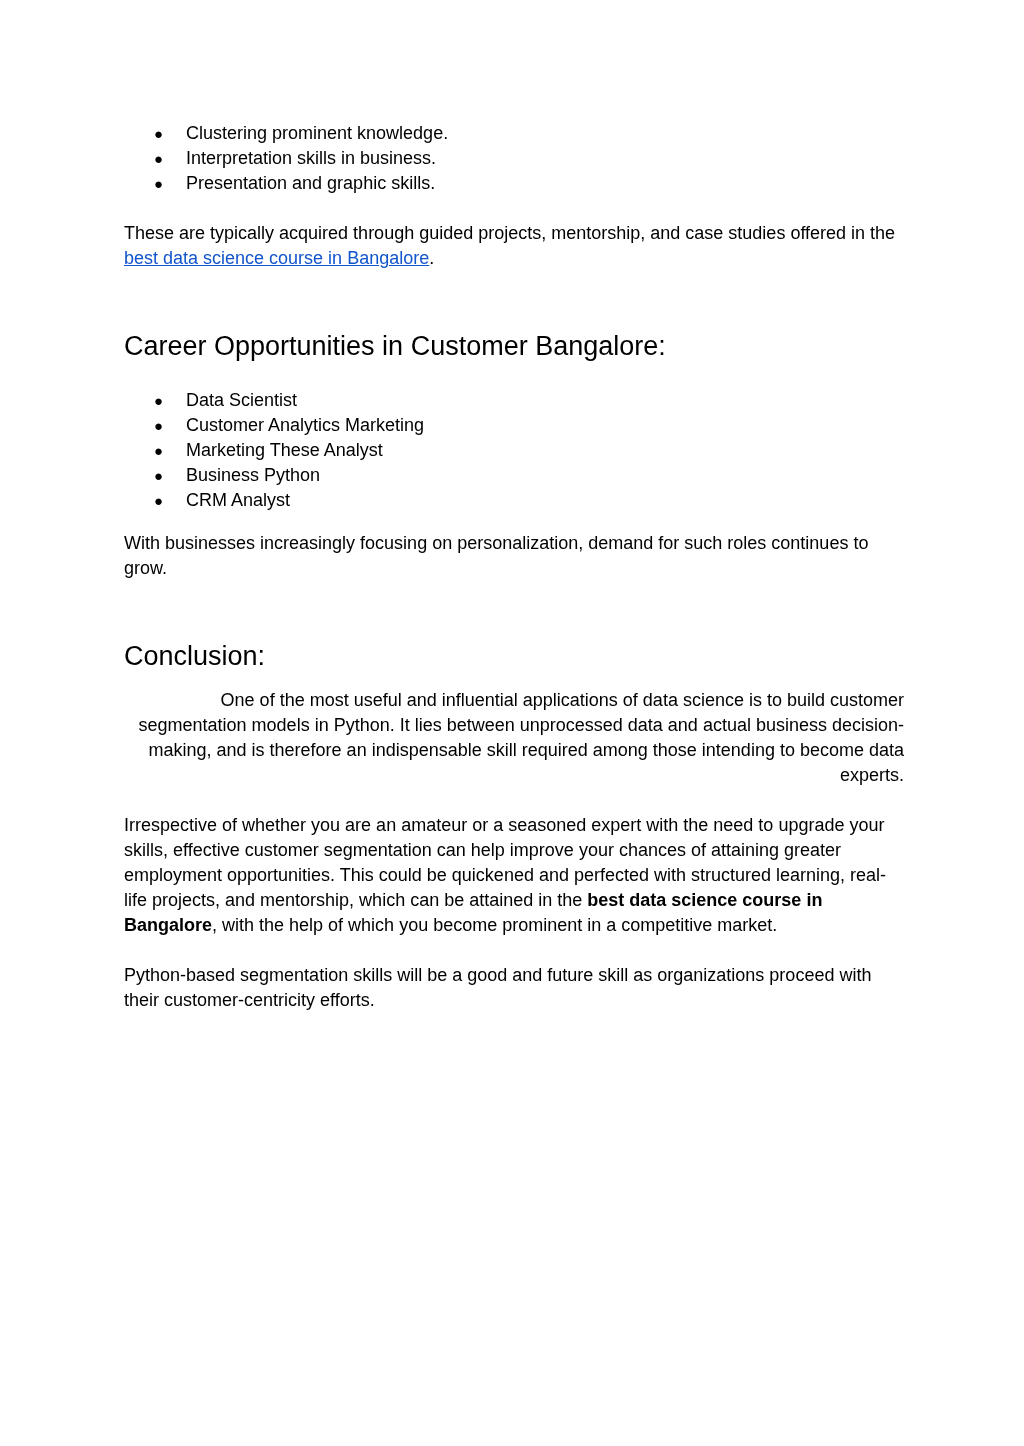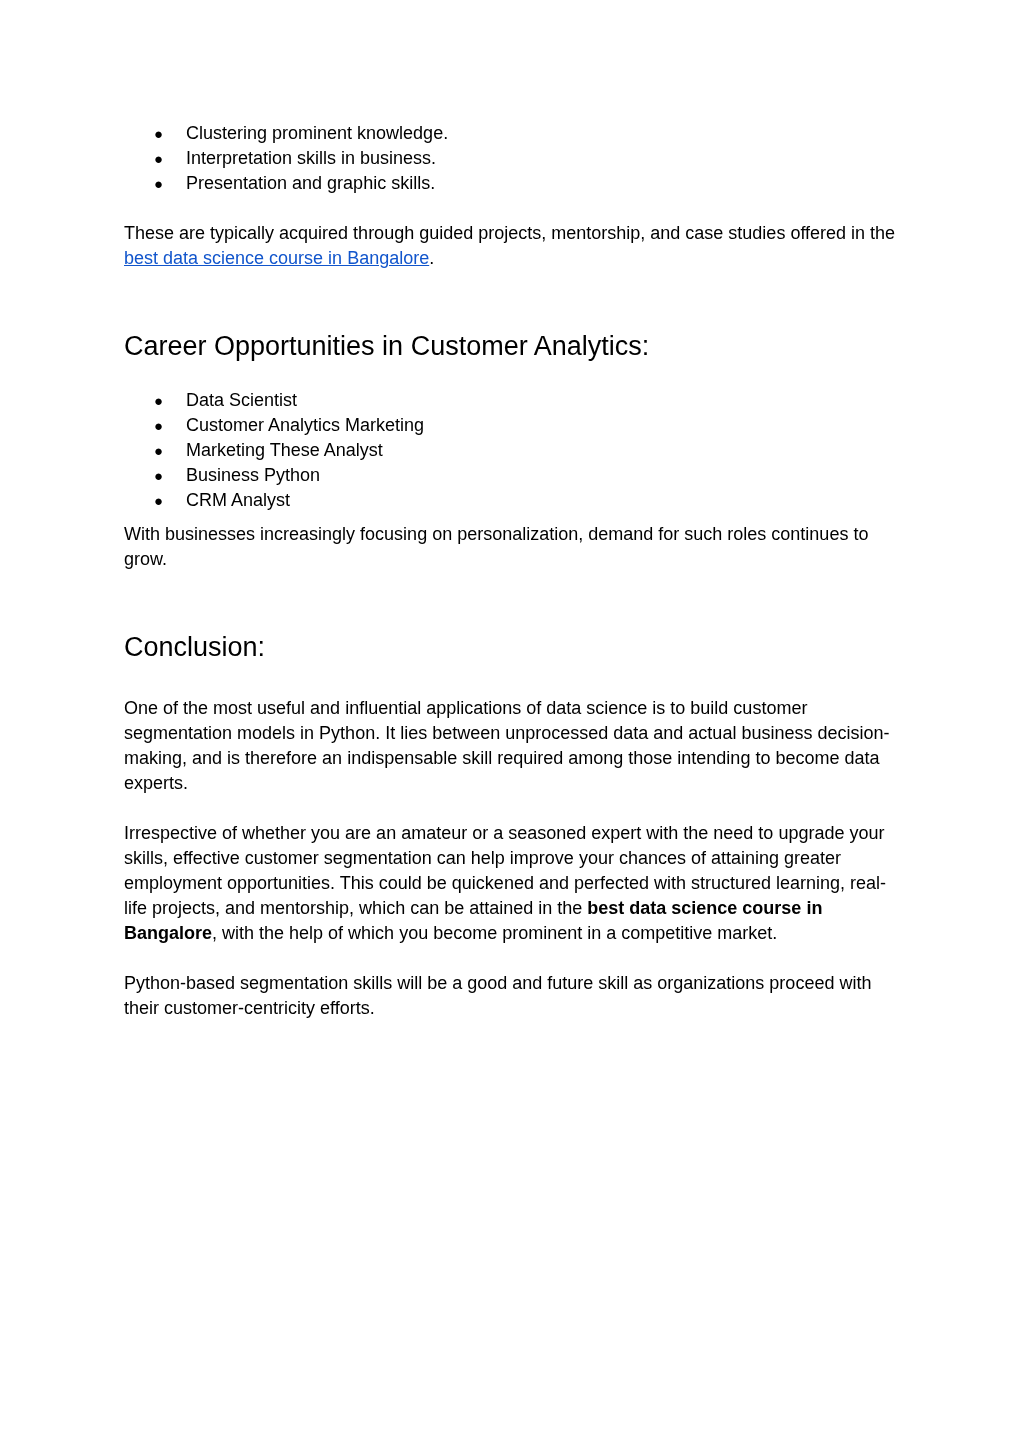--- a/index.html
+++ b/index.html
@@ -19,33 +19,33 @@
 
 <div class="page">
   <ul class="bullets">
     <li><span class="dot">●</span><span>Clustering prominent knowledge.</span></li>
     <li><span class="dot">●</span><span>Interpretation skills in business.</span></li>
     <li><span class="dot">●</span><span>Presentation and graphic skills.</span></li>
   </ul>
 
   <p class="p" style="margin-top:25px;"><span>These are typically acquired through guided projects, mentorship, and case studies offered in the </span><a class="link" href="#">best data science course in Bangalore</a><span>.</span></p>
 
-  <h2 style="margin-top:58px;">Career Opportunities in Customer Analytics:</h2>
+  <h2 style="margin-top:58px;">Career Opportunities in Customer Bangalore:</h2>
 
 
   <ul class="bullets" style="margin-top:25px;">
     <li><span class="dot">●</span><span>Data Scientist</span></li>
     <li><span class="dot">●</span><span>Customer Analytics Marketing</span></li>
     <li><span class="dot">●</span><span>Marketing These Analyst</span></li>
     <li><span class="dot">●</span><span>Business Python</span></li>
     <li><span class="dot">●</span><span>CRM Analyst</span></li>
   </ul>
 
-  <p class="p" style="margin-top:9px;">With businesses increasingly focusing on personalization, demand for such roles continues to grow.</p>
+  <p class="p" style="margin-top:18px;">With businesses increasingly focusing on personalization, demand for such roles continues to grow.</p>
 
   <h2 style="margin-top:58px;">Conclusion:</h2>
 
-  <p class="p" style="margin-top:32px;">One of the most useful and influential applications of data science is to build customer segmentation models in Python. It lies between unprocessed data and actual business decision-making, and is therefore an indispensable skill required among those intending to become data experts.</p>
+  <p class="p" style="margin-top:15px;text-align:right;">One of the most useful and influential applications of data science is to build customer segmentation models in Python. It lies between unprocessed data and actual business decision-making, and is therefore an indispensable skill required among those intending to become data experts.</p>
 
   <p class="p" style="margin-top:25px;"><span>Irrespective of whether you are an amateur or a seasoned expert with the need to upgrade your skills, effective customer segmentation can help improve your chances of attaining greater employment opportunities. This could be quickened and perfected with structured learning, real-life projects, and mentorship, which can be attained in the </span><b>best data science course in Bangalore</b><span>, with the help of which you become prominent in a competitive market.</span></p>
 
   <p class="p" style="margin-top:25px;">Python-based segmentation skills will be a good and future skill as organizations proceed with their customer-centricity efforts.</p>
 </div>
 
 </body></html>

